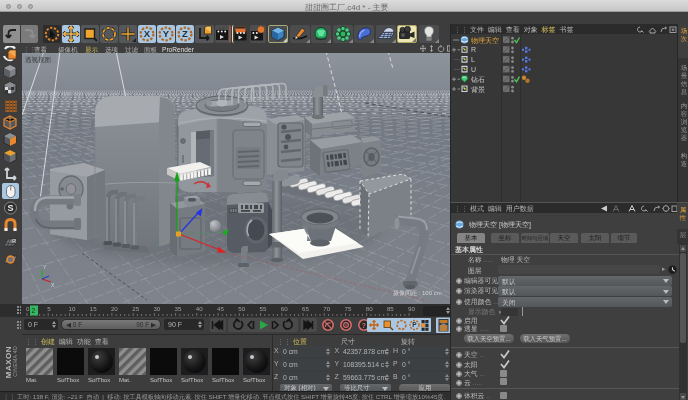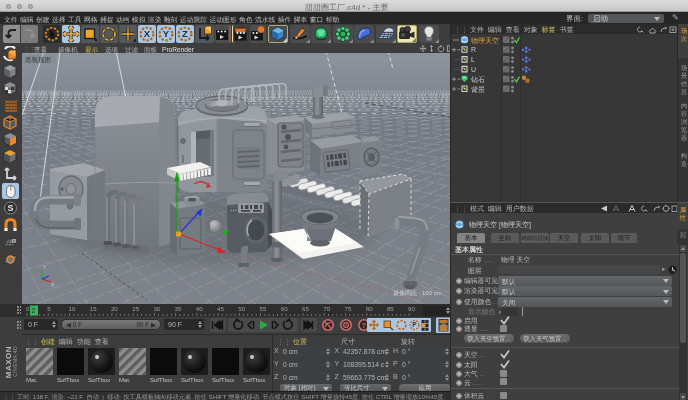--- a/index.html
+++ b/index.html
@@ -26,29 +26,20 @@
 <body>
 <div id="stage">
 
   <div class="abs" style="left:0;top:0;width:688px;height:12px;background:linear-gradient(#dcdcdc,#c6c6c6);border-bottom:1px solid #9a9a9a;">
     <div class="abs" style="left:6px;top:3.5px;width:5px;height:5px;border-radius:50%;background:#b0b0b0;border:1px solid #8e8e8e;"></div>
     <div class="abs" style="left:17px;top:3.5px;width:5px;height:5px;border-radius:50%;background:#b0b0b0;border:1px solid #8e8e8e;"></div>
     <div class="abs" style="left:28px;top:3.5px;width:5px;height:5px;border-radius:50%;background:#b0b0b0;border:1px solid #8e8e8e;"></div>
     <div class="abs txt" style="left:305px;top:2px;font-size:8px;color:#6a6a6a;">甜甜圈工厂.c4d * - 主要</div>
   </div>
 
-  <div class="abs" style="left:0;top:12px;width:688px;height:12px;background:#262626;">
-    <div class="abs txt" style="left:4px;top:3px;font-size:6.8px;color:#bdbdbd;word-spacing:0.5px;">文件 编辑 创建 选择 工具 网格 捕捉 动画 模拟 渲染 雕刻 运动跟踪 运动图形 角色 流水线 插件 脚本 窗口 帮助</div>
-    <div class="abs txt" style="left:566px;top:2px;font-size:7.5px;color:#bdbdbd;">界面:</div>
-    <div class="abs" style="left:588px;top:1.5px;width:76px;height:9px;background:#55585a;border-radius:2px;">
-      <div class="abs txt" style="left:5px;top:0.5px;font-size:7.5px;color:#cccccc;">启动</div>
-      <div class="abs" style="right:4px;top:3px;width:0;height:0;border-left:3px solid transparent;border-right:3px solid transparent;border-top:4px solid #bbb;"></div>
-    </div>
-    <div class="abs txt" style="left:672px;top:1px;font-size:8px;color:#aaa;">✎</div>
-  </div>
 
   <div id="toolbar" class="abs" style="left:0;top:24px;width:450px;height:22px;background:#3d3d3d;">
 
     <div class="abs" style="left:3px;top:0.5px;width:17px;height:18px;background:#8f8f8f;border-radius:2px 0 0 2px;">
       <svg width="17" height="18">
           <path d="M5.5 13 L5.5 8.5 Q5.5 5 9.5 5 L13 5 M5.5 13 L2.8 9.8 M5.5 13 L8.2 9.8" stroke="#1e1e1e" stroke-width="1.8" fill="none"></path>
         </svg>
     </div>
     <div class="abs" style="left:20.5px;top:0.5px;width:17px;height:18px;background:#7b7b7b;border-radius:0 2px 2px 0;">
       <svg width="17" height="18">

